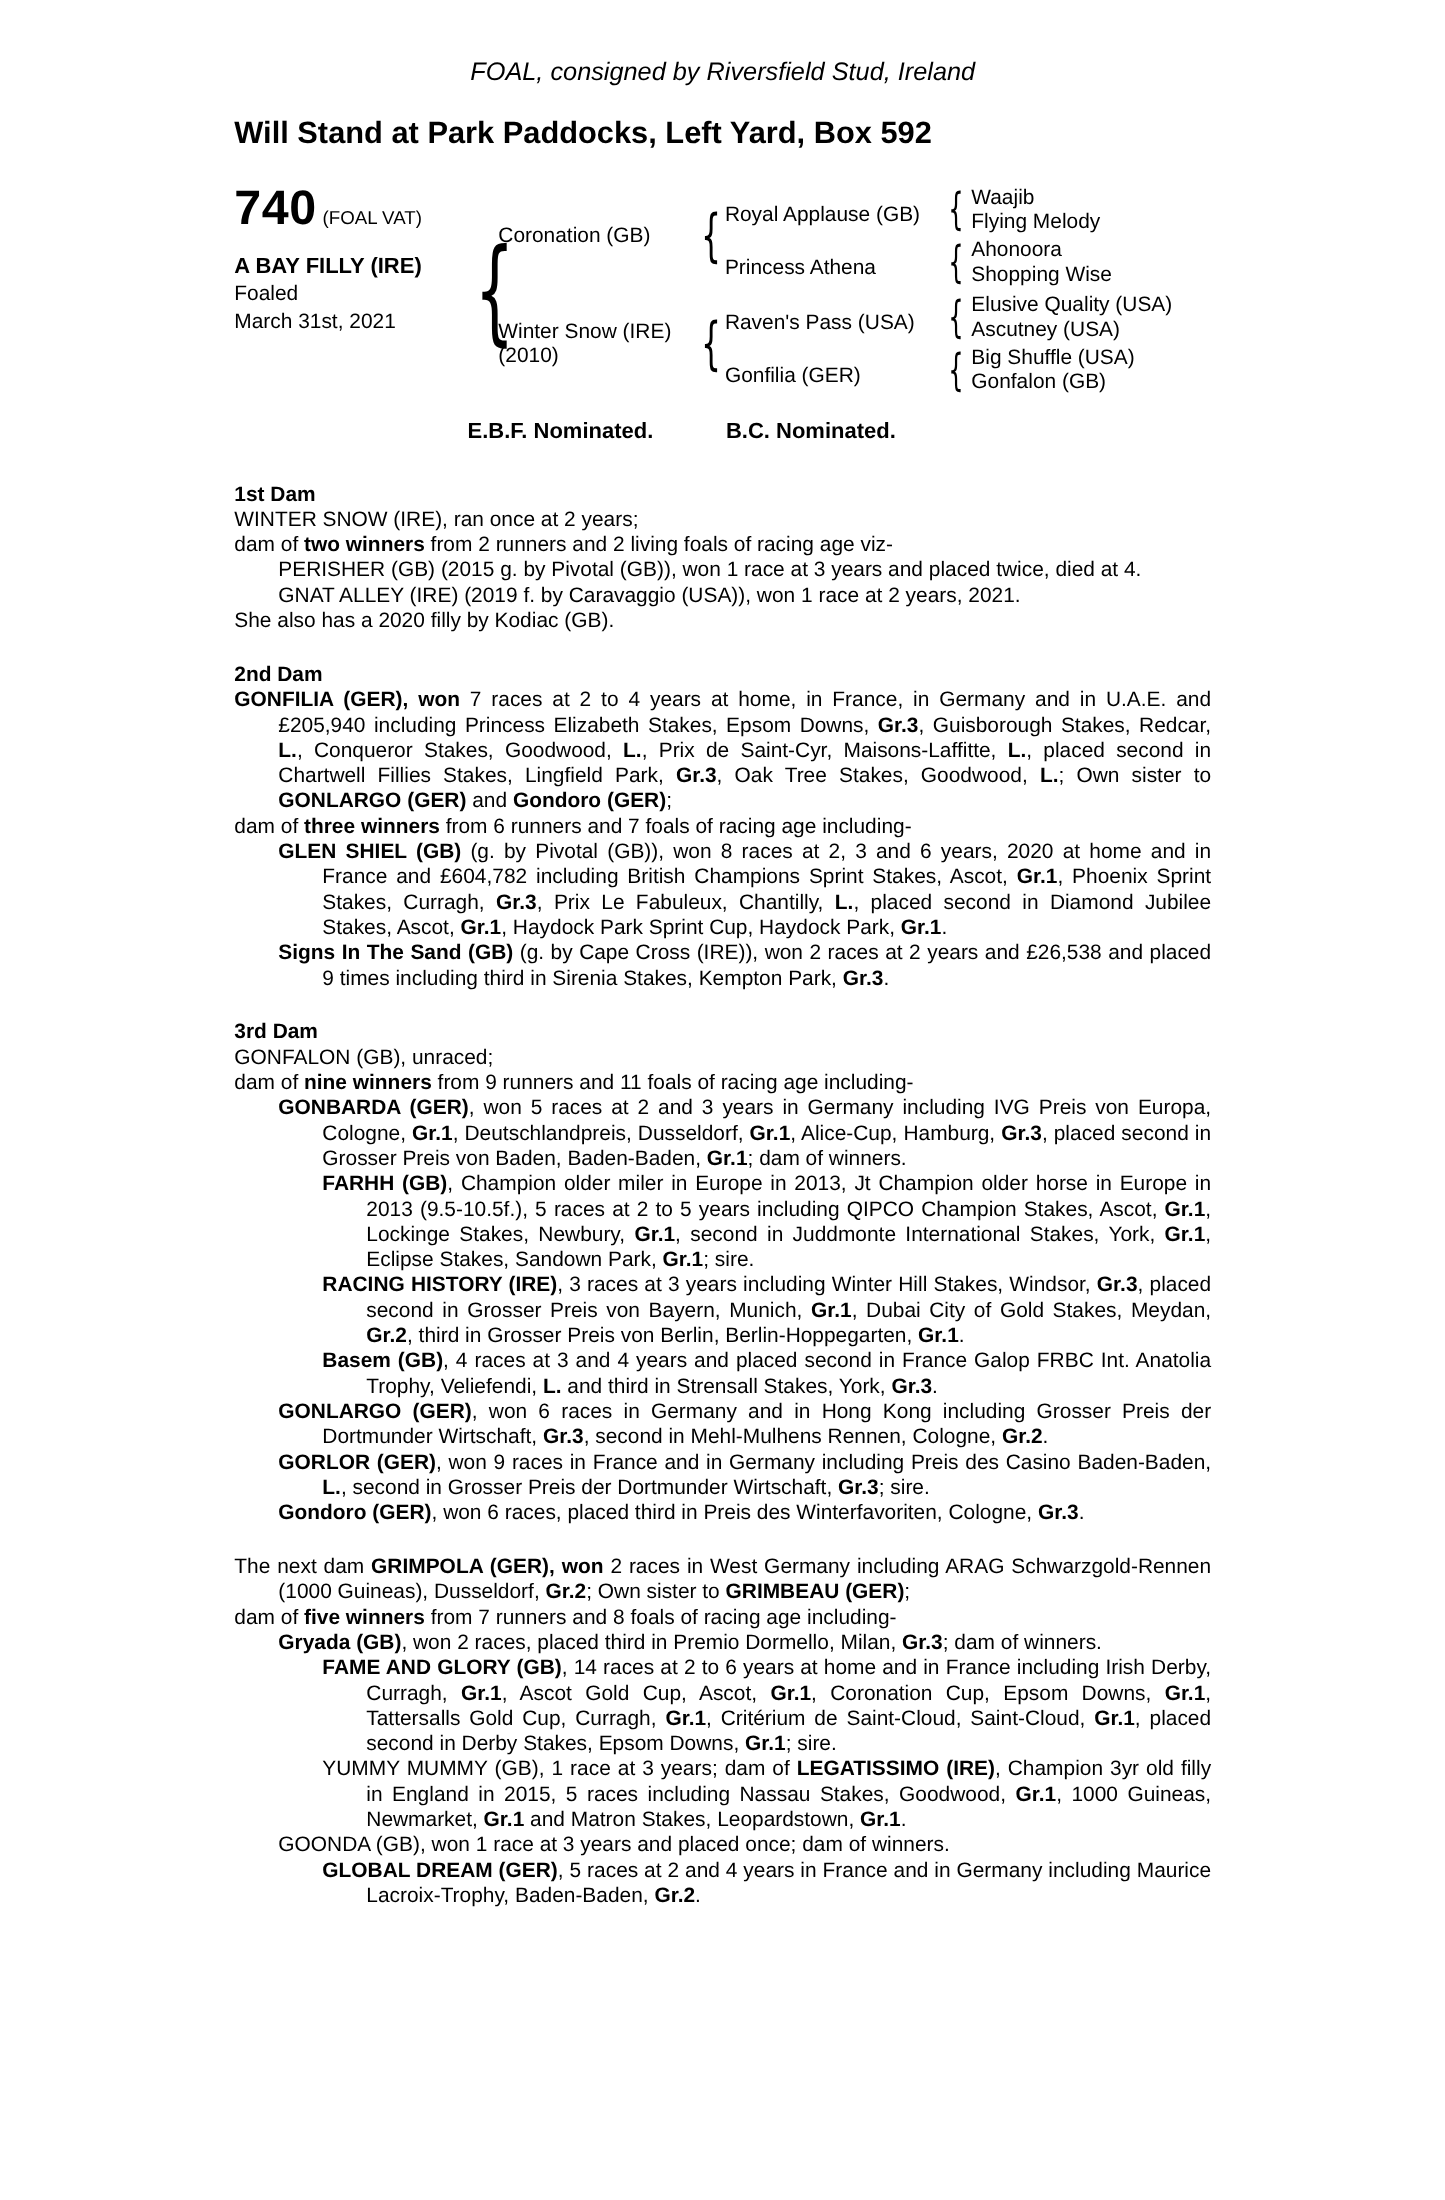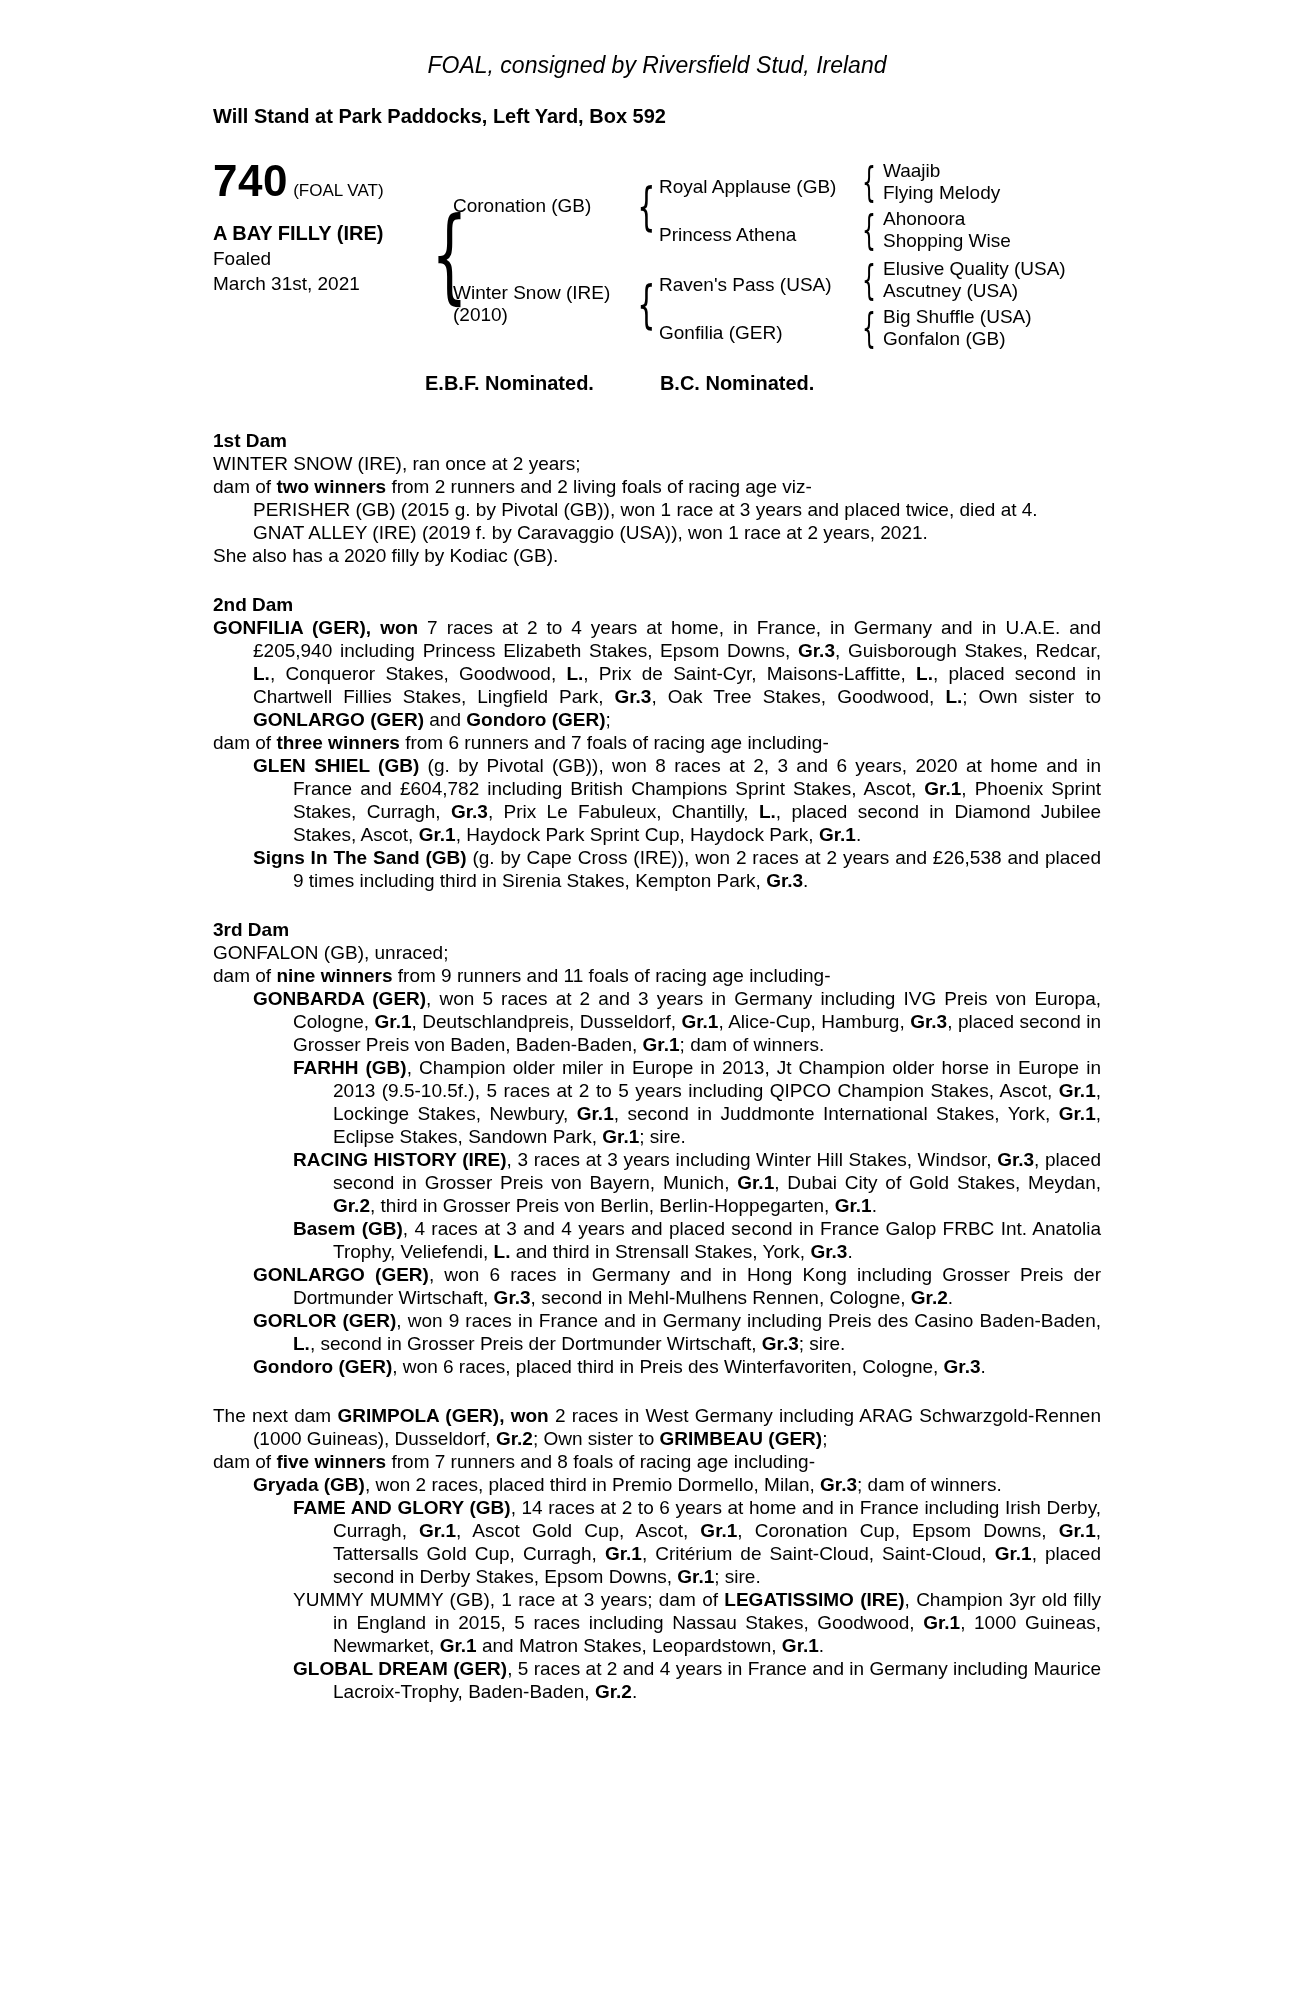--- a/index.html
+++ b/index.html
@@ -3,21 +3,21 @@
 <meta charset="utf-8">
 <style>
   * { box-sizing: border-box; }
   html, body { margin: 0; padding: 0; background: #ffffff; }
   body { color: #000; font-family: "Liberation Sans", sans-serif; }
   .page {
     width: 1044px; min-height: 2000px; margin: 0 auto;
     padding: 52px 78px 40px 78px; background: #fff;
   }
   .title { text-align: center; font-style: italic; font-size: 23px; }
-  .stand { font-weight: bold; font-size: 20px; margin-top: 26px; }
+  .stand { font-weight: bold; font-size: 28px; margin-top: 26px; }
 
   
   .pedigree { display: flex; align-items: flex-start; margin-top: 28px; font-size: 19px; }
   .lot-block { width: 212px; flex: 0 0 212px; }
   .lot-line { white-space: nowrap; }
   .lot-number { font-size: 44px; font-weight: bold; letter-spacing: 0.5px; }
   .lot-vat { font-size: 17px; }
   .lot-desc { font-weight: bold; font-size: 20px; margin-top: 16px; }
   .foaled-line { font-size: 19px; margin-top: 3px; }
 
@@ -163,17 +163,18 @@
         <div class="para" style="padding-left: 80px; text-indent: -40px;"><span class="seg-b">GONLARGO (GER)</span><span>, won 6 races in Germany and in Hong Kong including Grosser Preis der Dortmunder Wirtschaft, </span><span class="seg-b">Gr.3</span><span>, second in Mehl-Mulhens Rennen, Cologne, </span><span class="seg-b">Gr.2</span><span>.</span></div>
         <div class="para" style="padding-left: 80px; text-indent: -40px;"><span class="seg-b">GORLOR (GER)</span><span>, won 9 races in France and in Germany including Preis des Casino Baden-Baden, </span><span class="seg-b">L.</span><span>, second in Grosser Preis der Dortmunder Wirtschaft, </span><span class="seg-b">Gr.3</span><span>; sire.</span></div>
         <div class="para" style="padding-left: 80px; text-indent: -40px;"><span class="seg-b">Gondoro (GER)</span><span>, won 6 races, placed third in Preis des Winterfavoriten, Cologne, </span><span class="seg-b">Gr.3</span><span>.</span></div>
       </div>
       <div class="section">
         <div class="para" style="padding-left: 40px; text-indent: -40px;"><span>The next dam </span><span class="seg-b">GRIMPOLA (GER), won</span><span> 2 races in West Germany including ARAG Schwarzgold-Rennen (1000 Guineas), Dusseldorf, </span><span class="seg-b">Gr.2</span><span>; Own sister to </span><span class="seg-b">GRIMBEAU (GER)</span><span>;</span></div>
         <div class="para" style="padding-left: 40px; text-indent: -40px;"><span>dam of </span><span class="seg-b">five winners</span><span> from 7 runners and 8 foals of racing age including-</span></div>
         <div class="para" style="padding-left: 80px; text-indent: -40px;"><span class="seg-b">Gryada (GB)</span><span>, won 2 races, placed third in Premio Dormello, Milan, </span><span class="seg-b">Gr.3</span><span>; dam of winners.</span></div>
         <div class="para" style="padding-left: 120px; text-indent: -40px;"><span class="seg-b">FAME AND GLORY (GB)</span><span>, 14 races at 2 to 6 years at home and in France including Irish Derby, Curragh, </span><span class="seg-b">Gr.1</span><span>, Ascot Gold Cup, Ascot, </span><span class="seg-b">Gr.1</span><span>, Coronation Cup, Epsom Downs, </span><span class="seg-b">Gr.1</span><span>, Tattersalls Gold Cup, Curragh, </span><span class="seg-b">Gr.1</span><span>, Critérium de Saint-Cloud, Saint-Cloud, </span><span class="seg-b">Gr.1</span><span>, placed second in Derby Stakes, Epsom Downs, </span><span class="seg-b">Gr.1</span><span>; sire.</span></div>
         <div class="para" style="padding-left: 120px; text-indent: -40px;"><span class="seg-i">YUMMY MUMMY (GB)</span><span>, 1 race at 3 years; dam of </span><span class="seg-b">LEGATISSIMO (IRE)</span><span>, Champion 3yr old filly in England in 2015, 5 races including Nassau Stakes, Goodwood, </span><span class="seg-b">Gr.1</span><span>, 1000 Guineas, Newmarket, </span><span class="seg-b">Gr.1</span><span> and Matron Stakes, Leopardstown, </span><span class="seg-b">Gr.1</span><span>.</span></div>
+        <div class="para" style="padding-left: 80px; text-indent: -40px;"><span class="seg-i">GOONDA (GB)</span><span>, won 1 race at 3 years and placed once; dam of winners.</span></div>
         <div class="para" style="padding-left: 120px; text-indent: -40px;"><span class="seg-b">GLOBAL DREAM (GER)</span><span>, 5 races at 2 and 4 years in France and in Germany including Maurice Lacroix-Trophy, Baden-Baden, </span><span class="seg-b">Gr.2</span><span>.</span></div>
       </div>
     </div>
 
 </div>
 
 </body></html>

